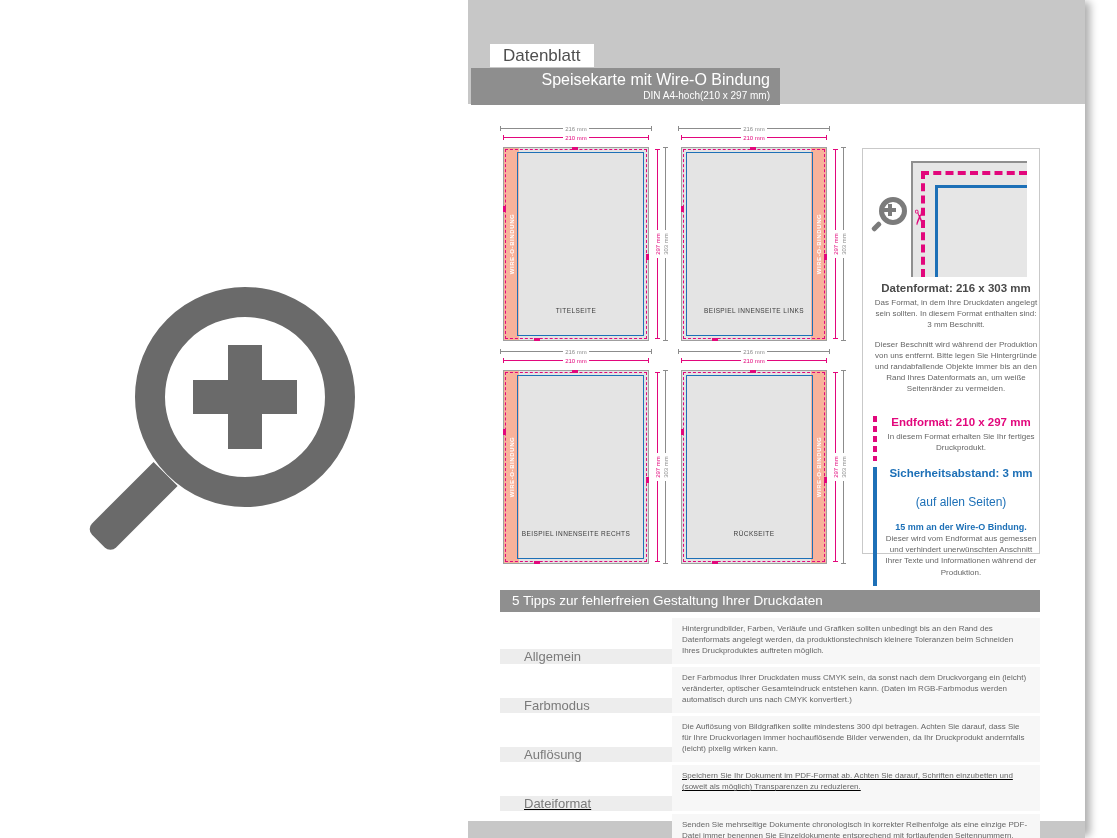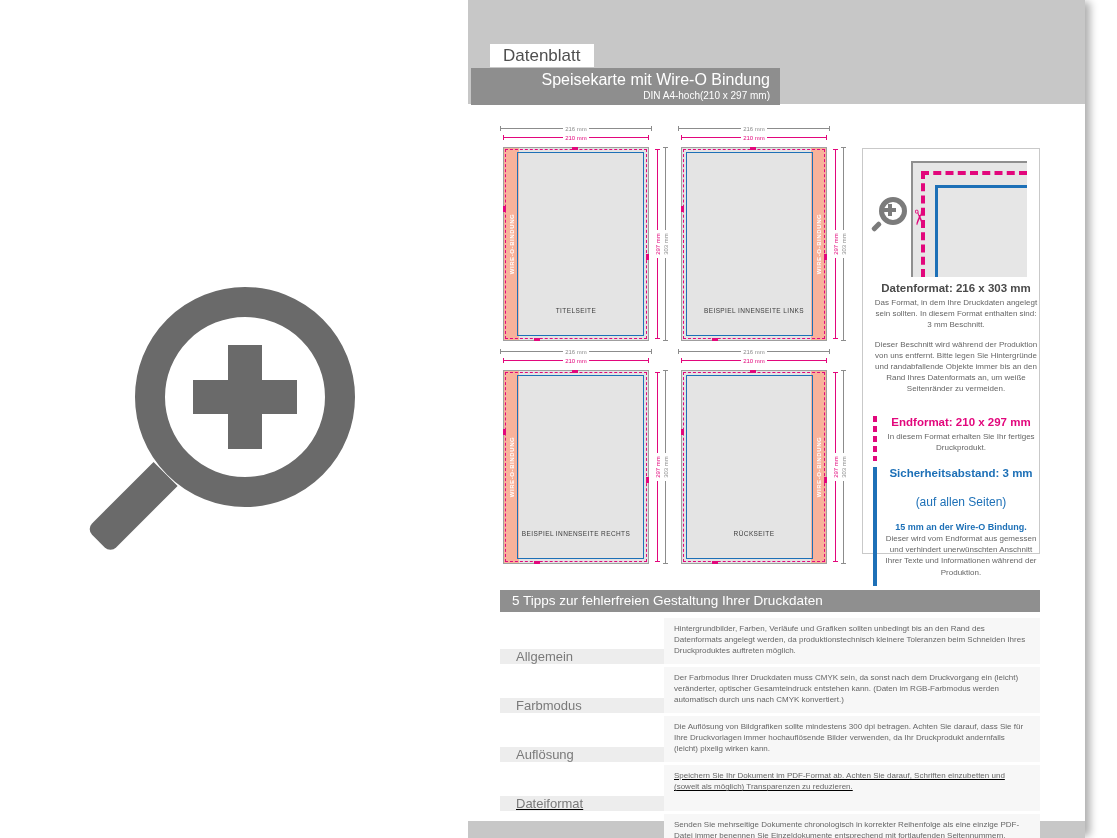--- a/index.html
+++ b/index.html
@@ -75,21 +75,21 @@
   .bar-blue{flex:0 0 4px;background:#1d70b7;margin-right:6px;}
   .pd-head.mag{color:#e2077c;}
   .pd-head.blu{color:#1d70b7;margin-bottom:16px;}
   .pd-sub{font-size:12px;color:#1d70b7;margin:13px;}
   .pd-sub2{font-size:9px;font-weight:bold;color:#1d70b7;margin:1px 0 1px 0;}
 
   
   .tips{position:absolute;left:32px;top:590px;width:540px;}
   .tips-header{height:22px;line-height:22px;background:#8f8f8f;color:#ffffff;font-size:13.5px;padding-left:12px;margin-bottom:6px;}
   .trow{display:flex;margin-bottom:3px;}
-  .tl{flex:0 0 148px;background:#ededed;color:#7a7a7a;font-size:13px;padding-left:16px;display:flex;align-items:center;margin-top:31px;}
+  .tl{flex:0 0 148px;background:#ededed;color:#7a7a7a;font-size:13px;padding-left:24px;display:flex;align-items:center;margin-top:31px;}
   .tc{flex:1;background:#f7f7f7;font-size:8px;color:#666666;line-height:1.4;padding:5px 10px;box-sizing:border-box;}
   .h43{min-height:43px;} .h42{min-height:42px;} .h44{min-height:44px;} .h32{min-height:32px;text-decoration:underline;} .h30{min-height:30px;}
 </style>
 </head>
 <body>
 
 <div id="stage">
 
   <div class="big-mag">
     <div class="handle"></div>

